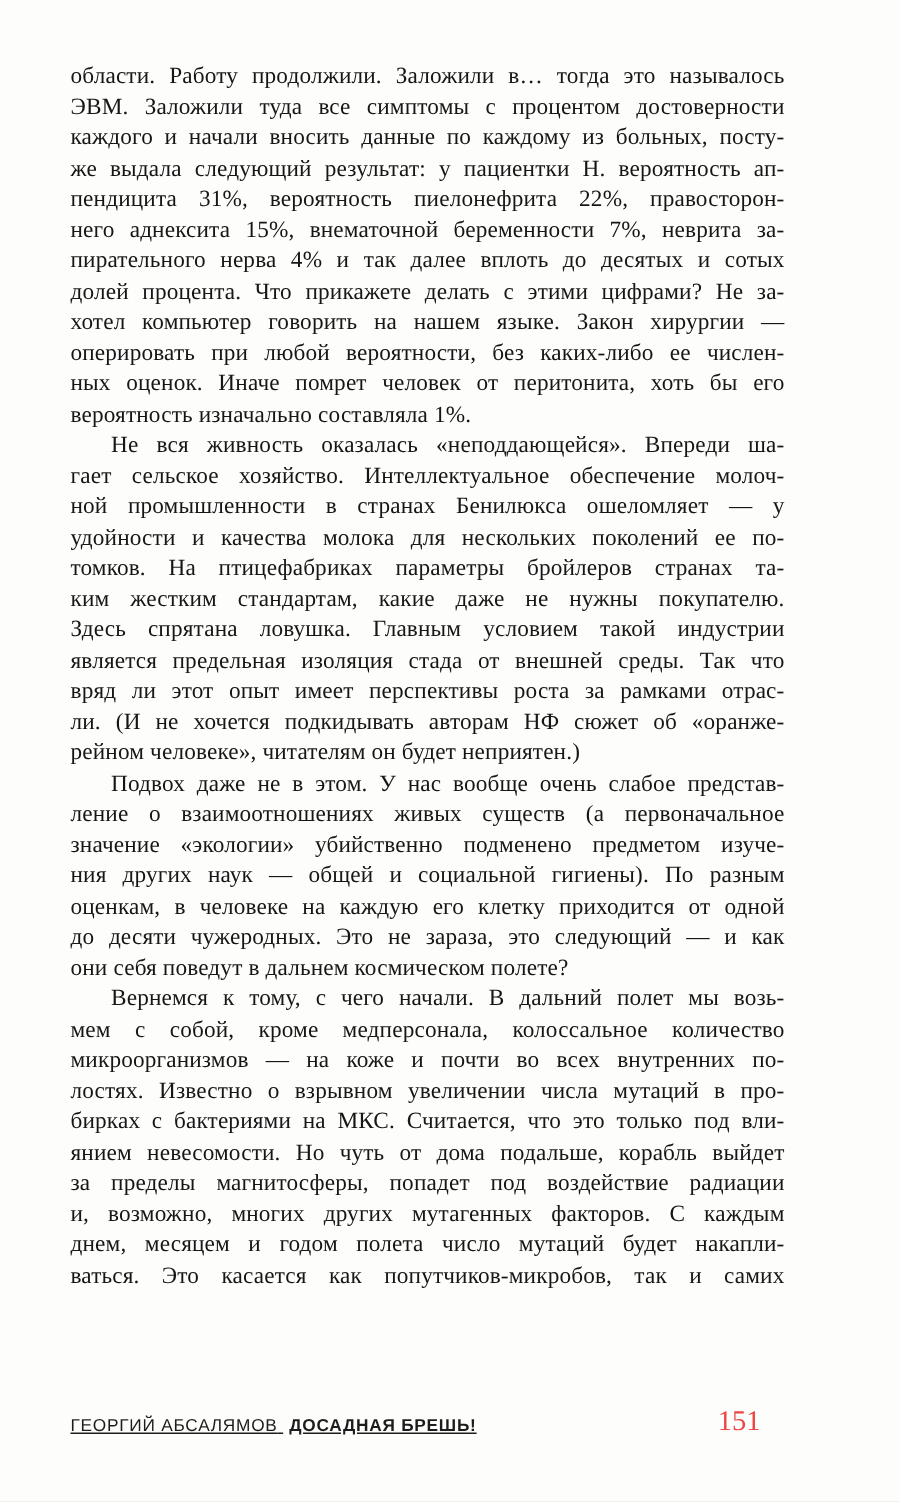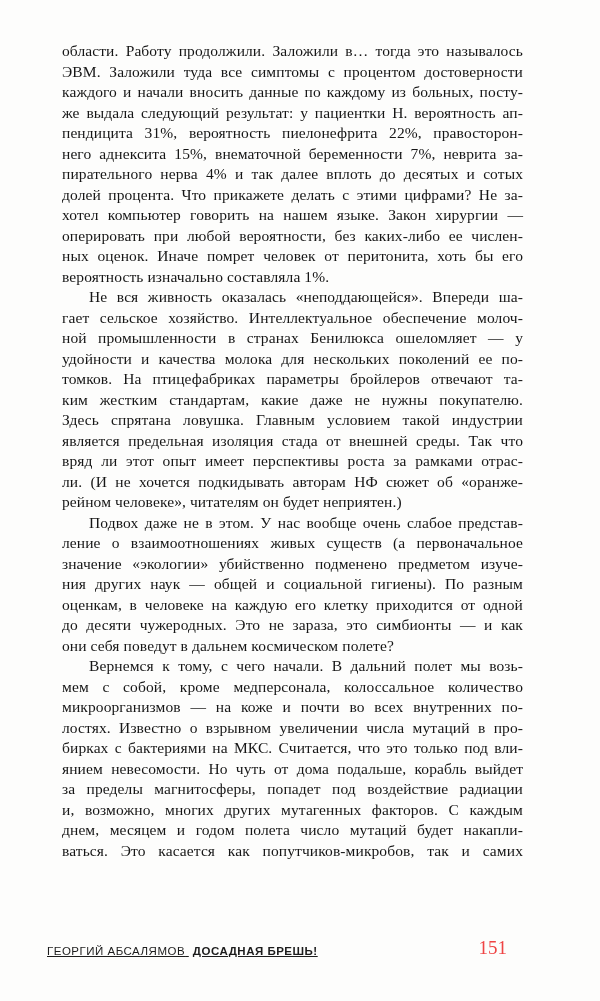--- a/index.html
+++ b/index.html
@@ -24,21 +24,20 @@
   }
   .line {
     font-size: 15.5px;
     line-height: 20.5px;
     height: 20.5px;
     white-space: nowrap;
     text-align: justify;
     text-align-last: justify;
     font-weight: 500;
     letter-spacing: 0.1px;
-    margin-left: 15px;
   }
   .line.indent {
     text-indent: 27px;
   }
   .line.para-end {
     text-align-last: left;
   }
   .footer {
     position: absolute;
     left: 47px;
@@ -87,33 +86,33 @@
       <div class="line">пирательного нерва 4% и так далее вплоть до десятых и сотых</div>
       <div class="line">долей процента. Что прикажете делать с этими цифрами? Не за-</div>
       <div class="line">хотел компьютер говорить на нашем языке. Закон хирургии —</div>
       <div class="line">оперировать при любой вероятности, без каких-либо ее числен-</div>
       <div class="line">ных оценок. Иначе помрет человек от перитонита, хоть бы его</div>
       <div class="line para-end">вероятность изначально составляла 1%.</div>
       <div class="line indent">Не вся живность оказалась «неподдающейся». Впереди ша-</div>
       <div class="line">гает сельское хозяйство. Интеллектуальное обеспечение молоч-</div>
       <div class="line">ной промышленности в странах Бенилюкса ошеломляет — у</div>
       <div class="line">удойности и качества молока для нескольких поколений ее по-</div>
-      <div class="line">томков. На птицефабриках параметры бройлеров отвечают та-</div>
+      <div class="line">томков. На птицефабриках параметры бройлеров странах та-</div>
       <div class="line">ким жестким стандартам, какие даже не нужны покупателю.</div>
       <div class="line">Здесь спрятана ловушка. Главным условием такой индустрии</div>
       <div class="line">является предельная изоляция стада от внешней среды. Так что</div>
       <div class="line">вряд ли этот опыт имеет перспективы роста за рамками отрас-</div>
       <div class="line">ли. (И не хочется подкидывать авторам НФ сюжет об «оранже-</div>
       <div class="line para-end">рейном человеке», читателям он будет неприятен.)</div>
       <div class="line indent">Подвох даже не в этом. У нас вообще очень слабое представ-</div>
       <div class="line">ление о взаимоотношениях живых существ (а первоначальное</div>
       <div class="line">значение «экологии» убийственно подменено предметом изуче-</div>
       <div class="line">ния других наук — общей и социальной гигиены). По разным</div>
       <div class="line">оценкам, в человеке на каждую его клетку приходится от одной</div>
-      <div class="line">до десяти чужеродных. Это не зараза, это симбионты — и как</div>
+      <div class="line">до десяти чужеродных. Это не зараза, это следующий — и как</div>
       <div class="line para-end">они себя поведут в дальнем космическом полете?</div>
       <div class="line indent">Вернемся к тому, с чего начали. В дальний полет мы возь-</div>
       <div class="line">мем с собой, кроме медперсонала, колоссальное количество</div>
       <div class="line">микроорганизмов — на коже и почти во всех внутренних по-</div>
       <div class="line">лостях. Известно о взрывном увеличении числа мутаций в про-</div>
       <div class="line">бирках с бактериями на МКС. Считается, что это только под вли-</div>
       <div class="line">янием невесомости. Но чуть от дома подальше, корабль выйдет</div>
       <div class="line">за пределы магнитосферы, попадет под воздействие радиации</div>
       <div class="line">и, возможно, многих других мутагенных факторов. С каждым</div>
       <div class="line">днем, месяцем и годом полета число мутаций будет накапли-</div>

